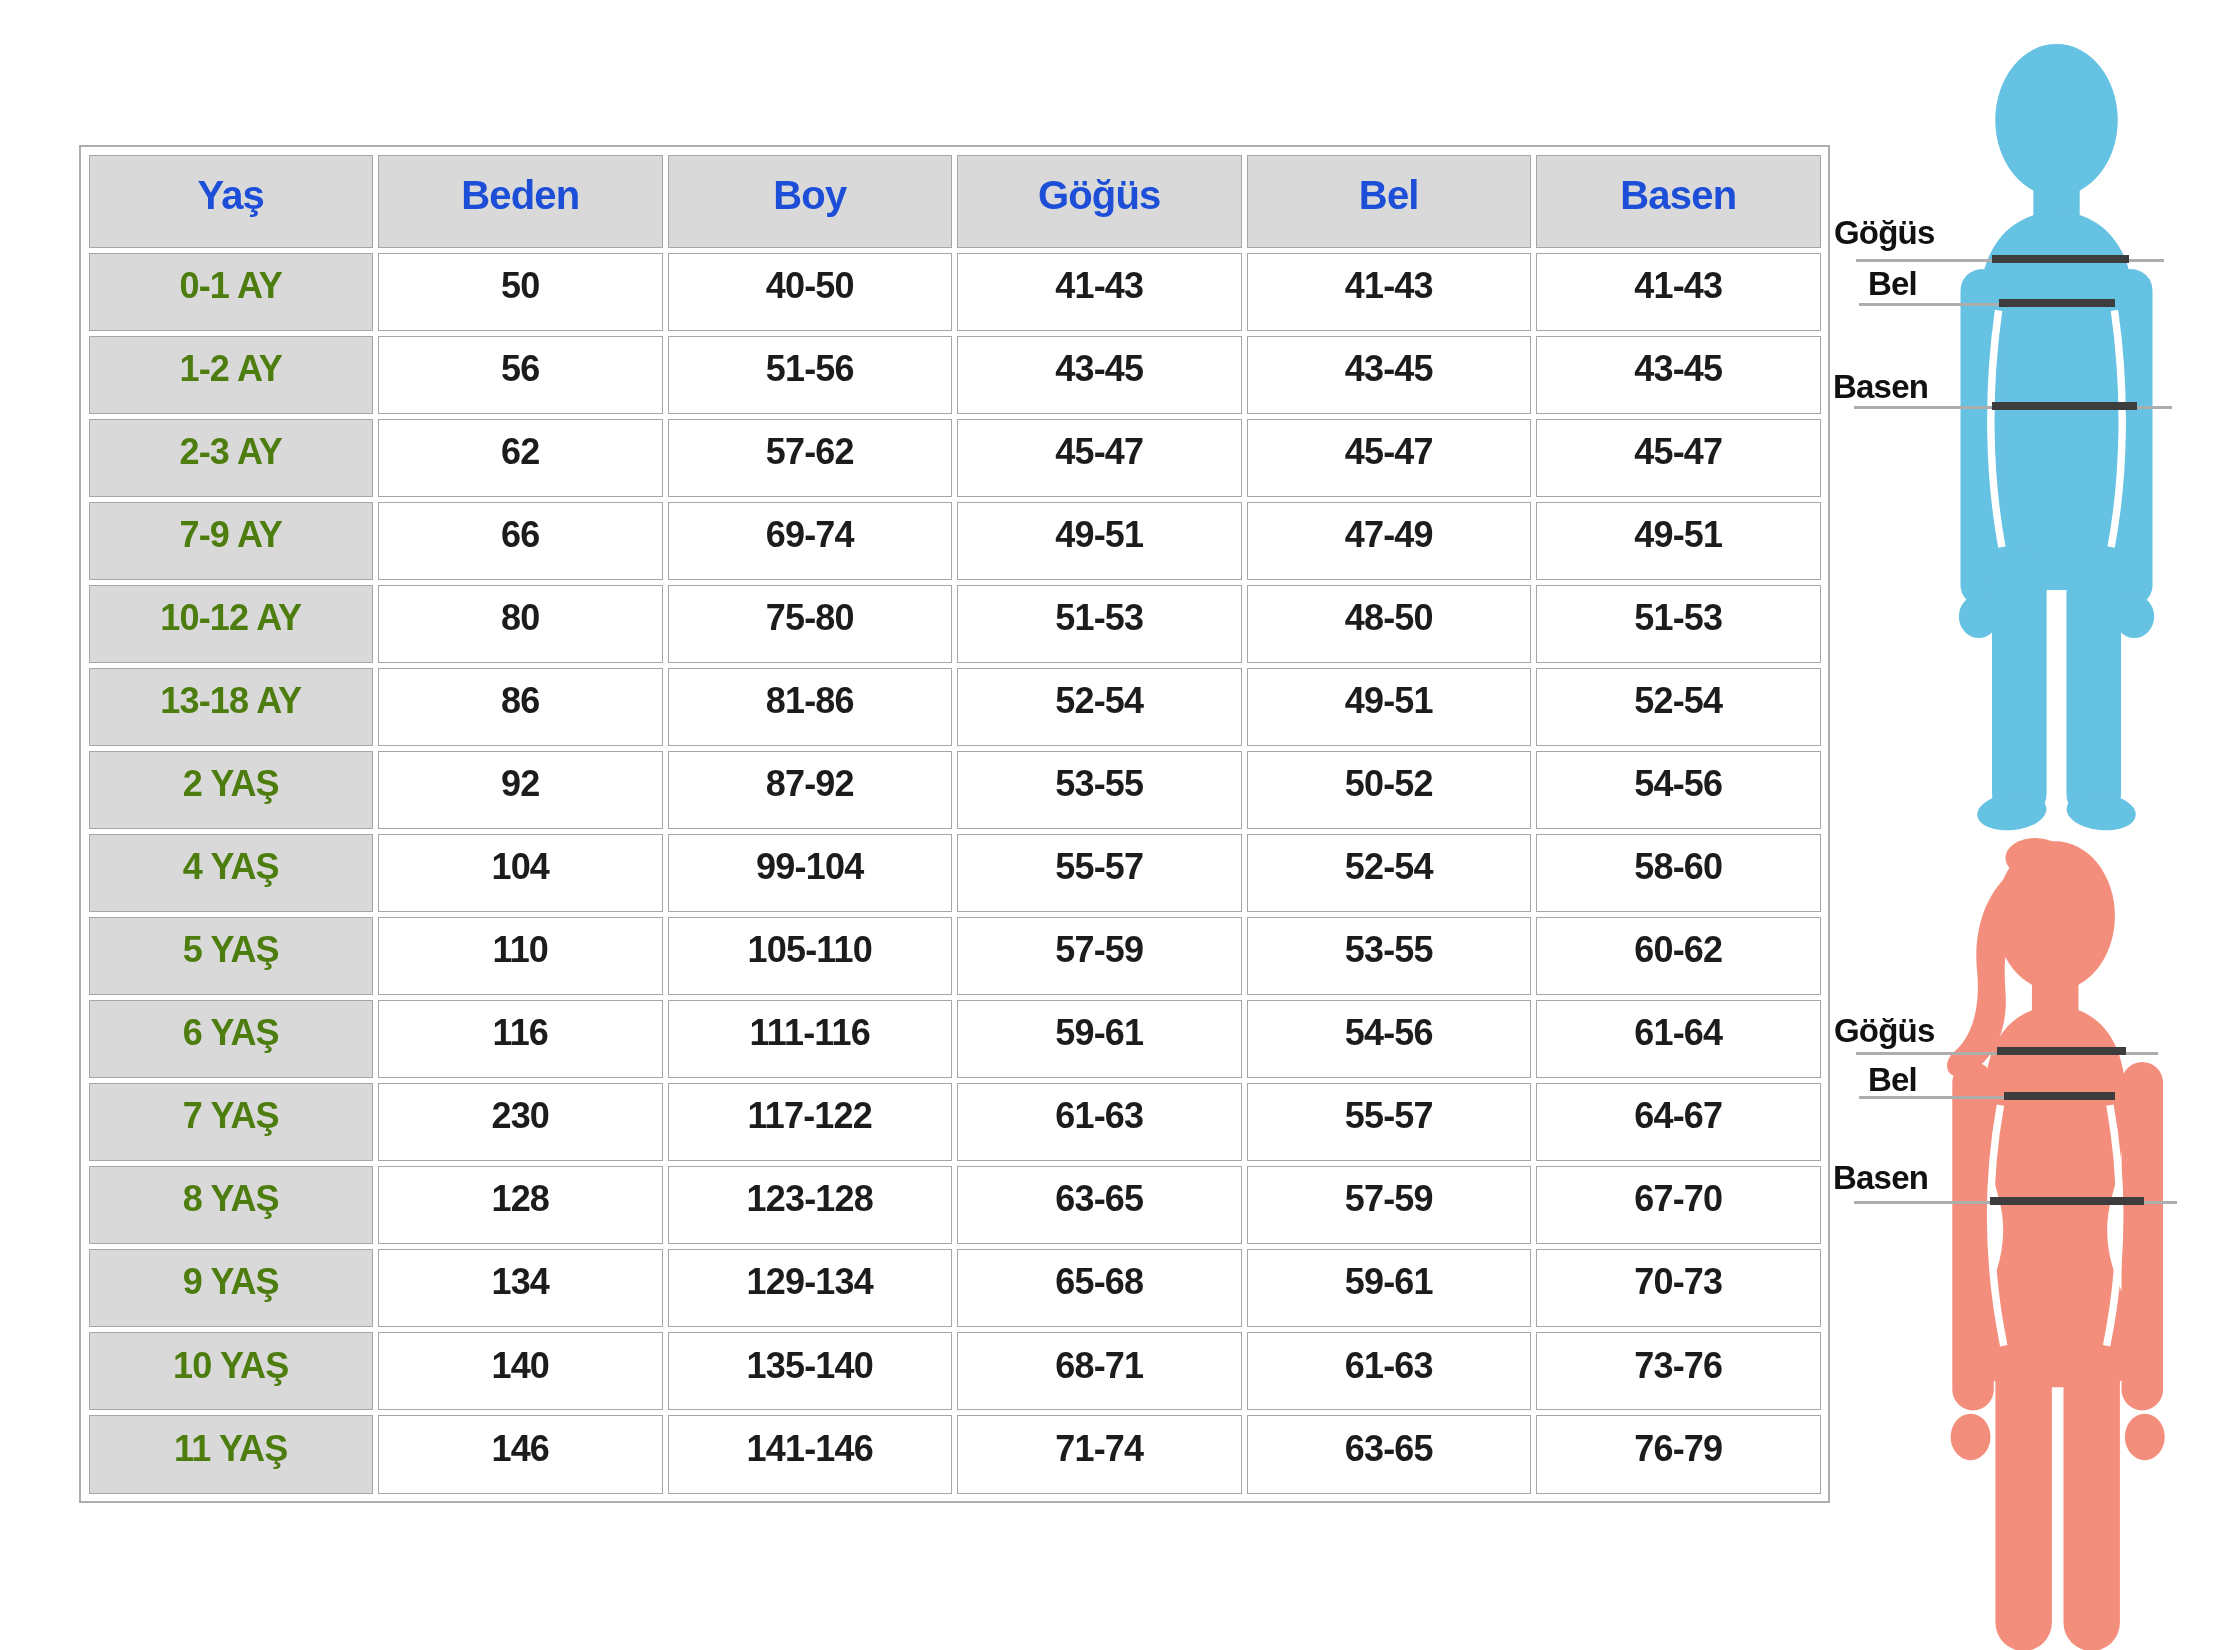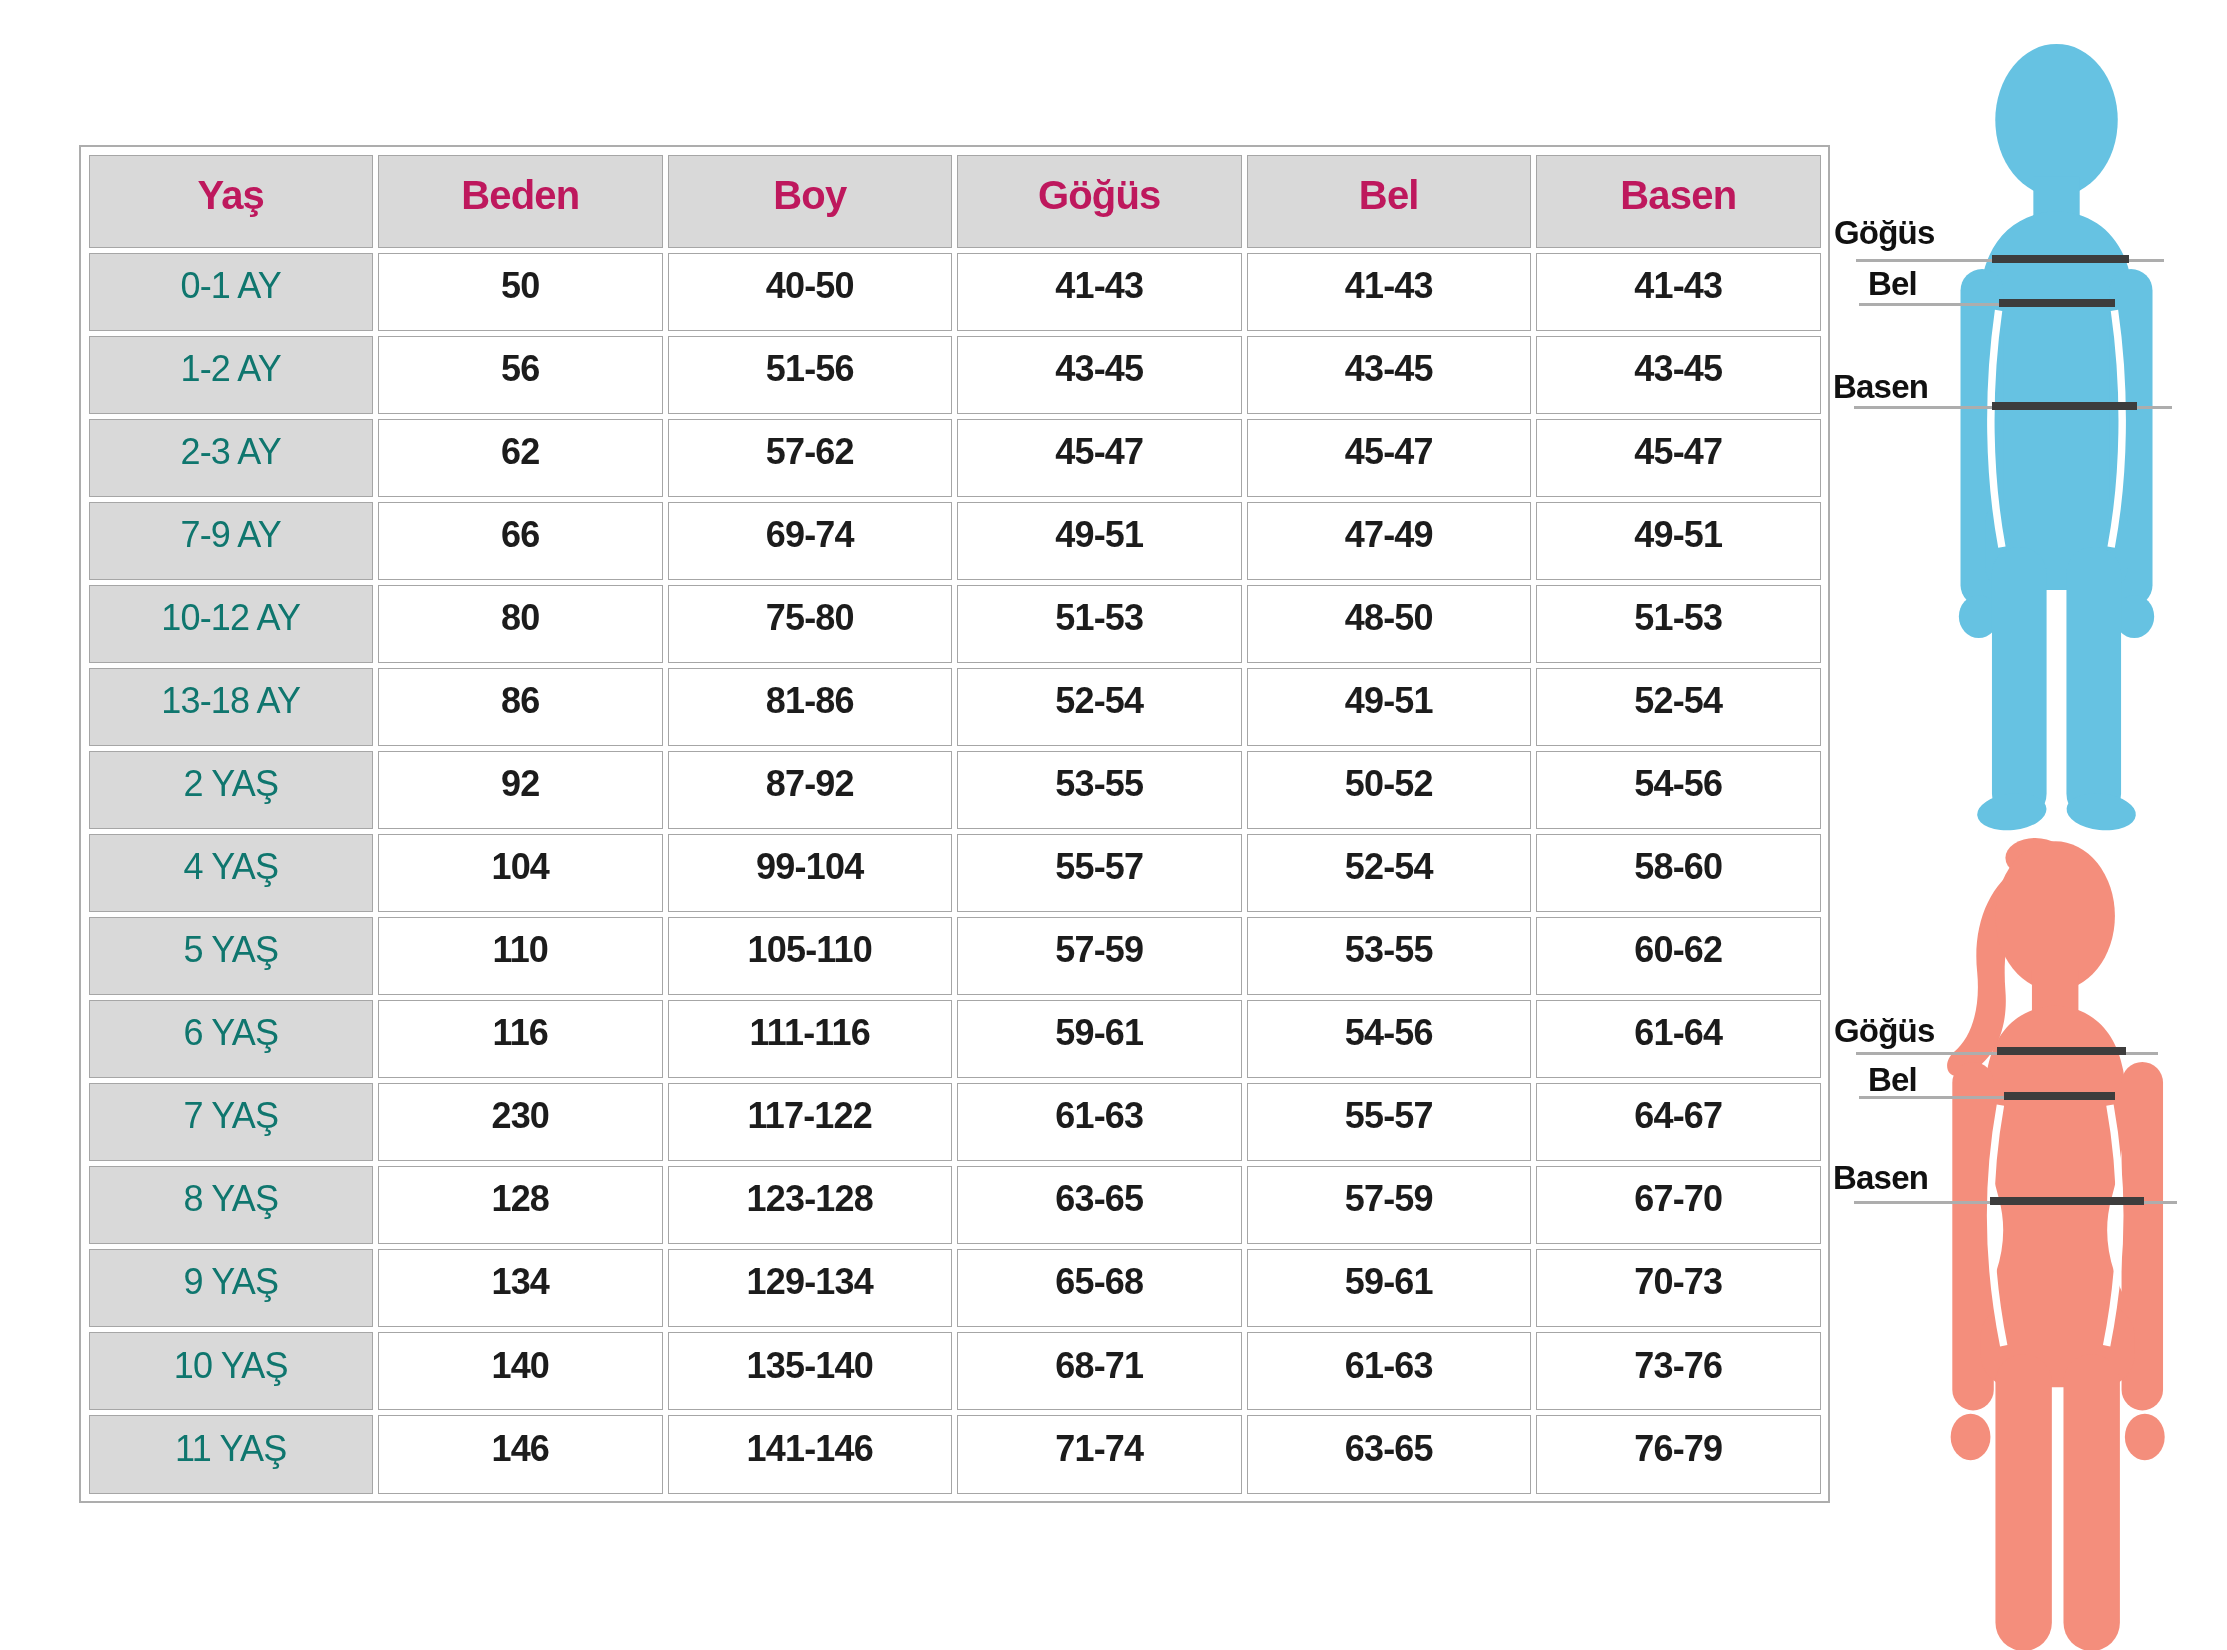--- a/index.html
+++ b/index.html
@@ -5,22 +5,22 @@
   html,body{margin:0;padding:0;background:#ffffff;}
   .page{position:relative;width:2227px;height:1650px;background:#ffffff;overflow:hidden;
         font-family:"Liberation Sans","DejaVu Sans",sans-serif;color:#1a1a1a;}
 
   
   .table-frame{position:absolute;left:79px;top:145px;width:1751px;height:1358px;
                border:2.5px solid #adadad;box-sizing:border-box;padding:2.5px;background:#ffffff;}
   table.size-table{width:100%;height:100%;border-collapse:separate;border-spacing:5px;table-layout:fixed;}
   .size-table th,.size-table td{border:1.7px solid #a6a6a6;text-align:center;vertical-align:middle;
                padding:0 0 11.6px 0;letter-spacing:-0.8px;box-sizing:border-box;}
-  .size-table th{background:#d9d9d9;font-size:40px;font-weight:700;height:93px;color:#be185d;}
-  .size-table td.age{background:#d9d9d9;font-size:36px;font-weight:400;color:#0f766e;}
+  .size-table th{background:#d9d9d9;font-size:40px;font-weight:700;height:93px;color:#1d4ed8;}
+  .size-table td.age{background:#d9d9d9;font-size:36px;font-weight:700;color:#4d7c0f;}
   .size-table td.val{background:#ffffff;font-size:36px;font-weight:700;color:#1c1c1c;}
 
   
   .fig{position:absolute;}
   #boy-figure{left:1939px;top:35px;}
   #girl-figure{left:1929px;top:823px;}
 
   
   .mlabel{position:absolute;font-size:33px;font-weight:700;color:#111;letter-spacing:-0.8px;white-space:nowrap;z-index:5;}
   .mline{position:absolute;z-index:4;}

